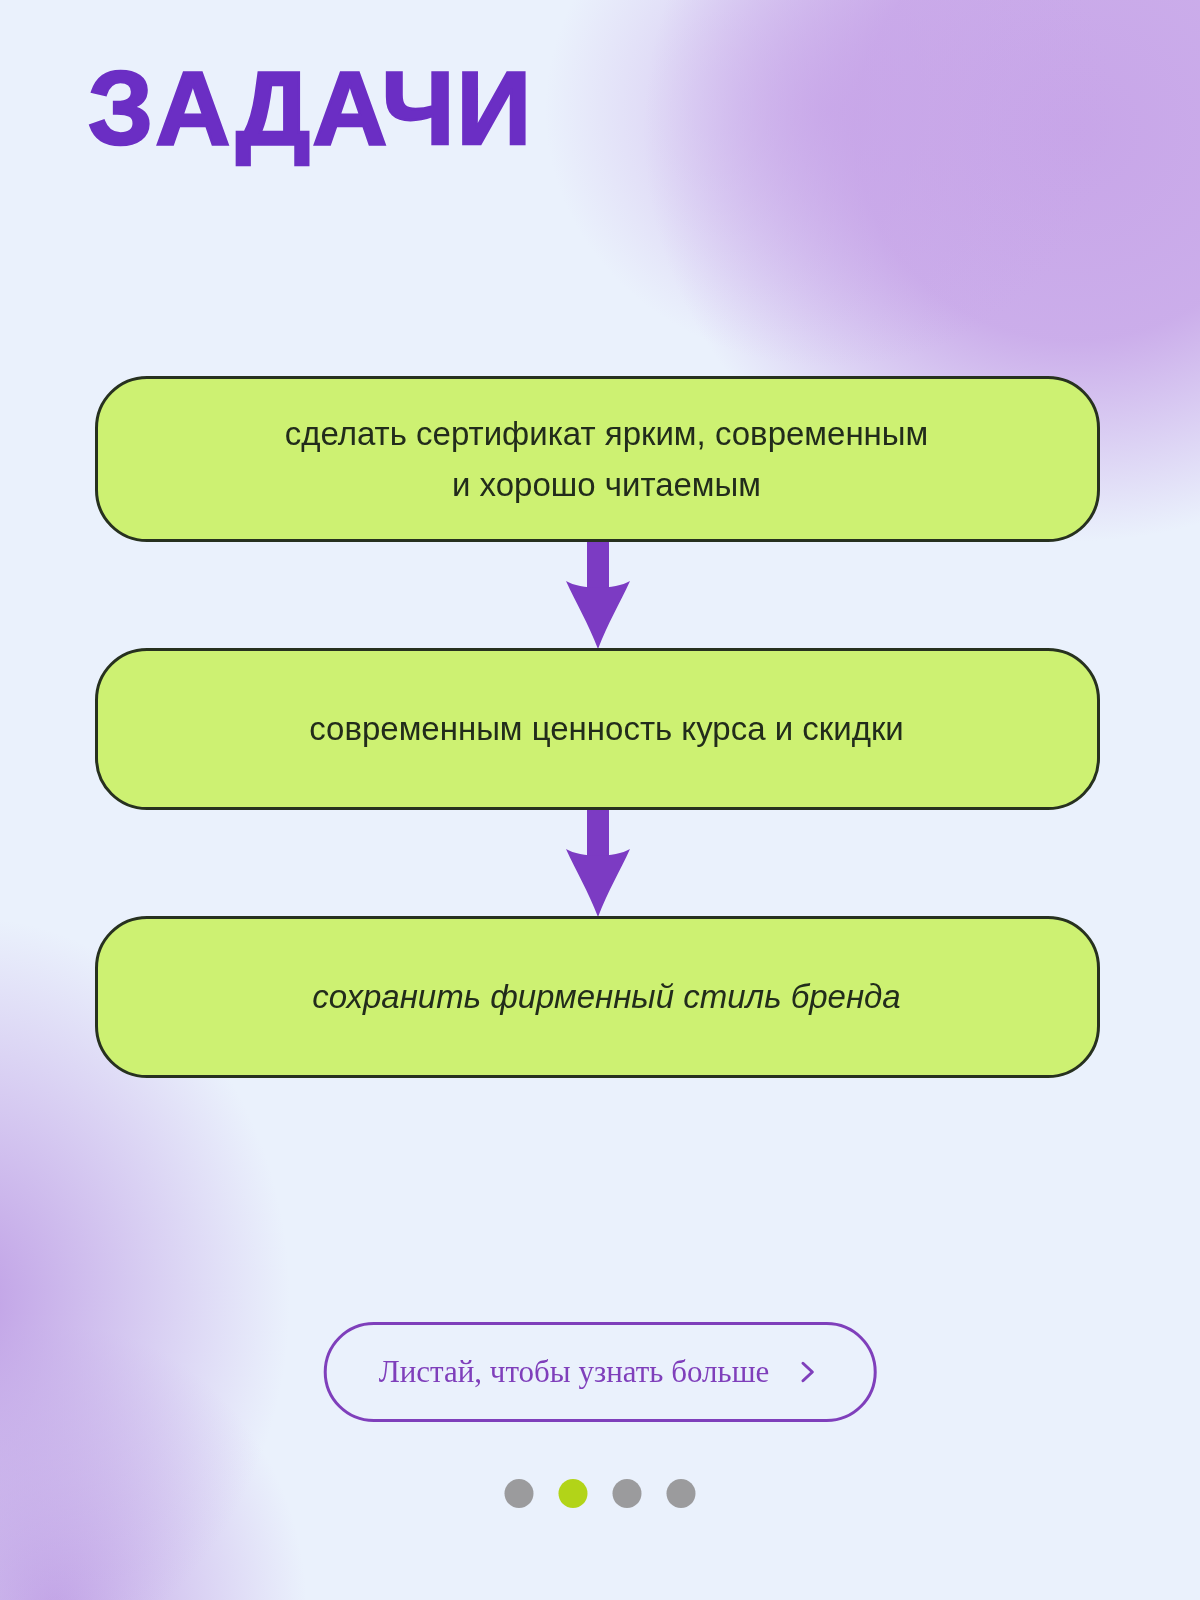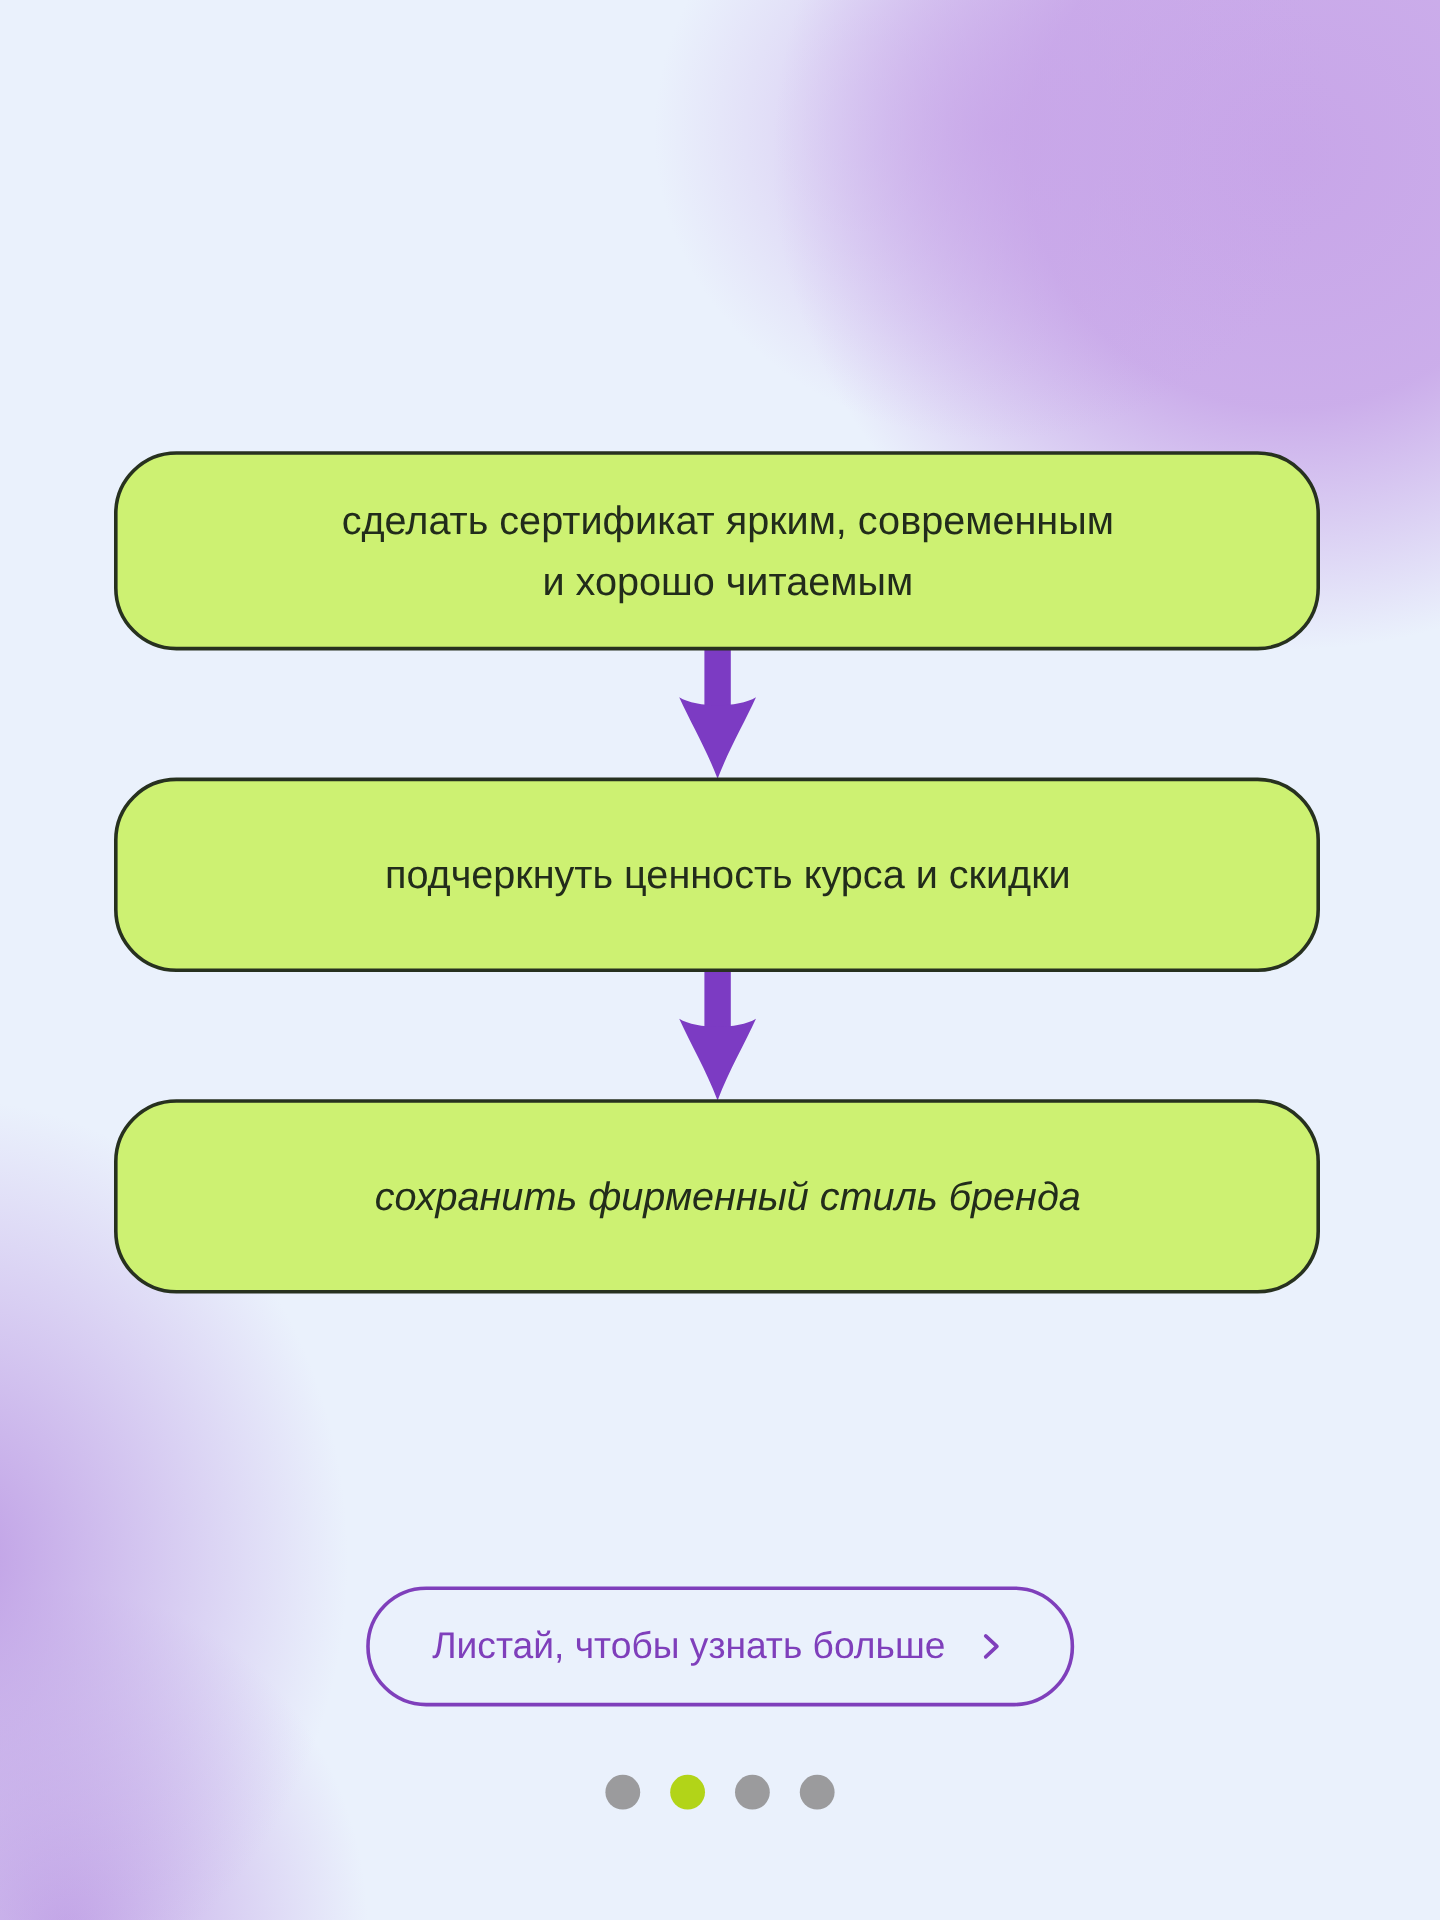--- a/index.html
+++ b/index.html
@@ -81,20 +81,21 @@
     border:3px solid var(--cta-purple);
     border-radius:60px;
     background:transparent;
     display:flex;align-items:center;gap:22px;
     cursor:pointer;
   }
   .cta-pill span{
     font-size:31px;
     color:var(--cta-purple);
     white-space:nowrap;
+    font-family:Liberation Serif, serif;
   }
   .cta-pill svg{display:block;}
 
   .pagination{
     position:absolute;
     top:1479px;left:50%;
     transform:translateX(-50%);
     display:flex;gap:25px;
   }
   .dot{
@@ -102,33 +103,34 @@
     border-radius:50%;
     background:var(--dot-inactive);
   }
   .dot--active{background:var(--dot-active);}
 </style>
 </head>
 <body>
 
 <div class="canvas">
 
+  <h1 class="page-title">ЗАДАЧИ</h1>
 
   <div class="task-card task-card--1">
     <p>сделать сертификат ярким, современным
 и хорошо читаемым</p>
   </div>
 
   <svg class="flow-arrow flow-arrow--1" viewBox="0 0 70 110">
     <path d="M24 0 L46 0 L46 50 L24 50 Z"></path>
     <path d="M3 40 C 18 49, 52 49, 67 40 C 57 62, 45 82, 35 108 C 25 82, 13 62, 3 40 Z"></path>
   </svg>
 
   <div class="task-card task-card--2">
-    <p>подчеркнуть ценность курса и скидки</p>
+    <p>современным ценность курса и скидки</p>
   </div>
 
   <svg class="flow-arrow flow-arrow--2" viewBox="0 0 70 110">
     <path d="M24 0 L46 0 L46 50 L24 50 Z"></path>
     <path d="M3 40 C 18 49, 52 49, 67 40 C 57 62, 45 82, 35 108 C 25 82, 13 62, 3 40 Z"></path>
   </svg>
 
   <div class="task-card task-card--3">
     <p>сохранить фирменный стиль бренда</p>
   </div>

